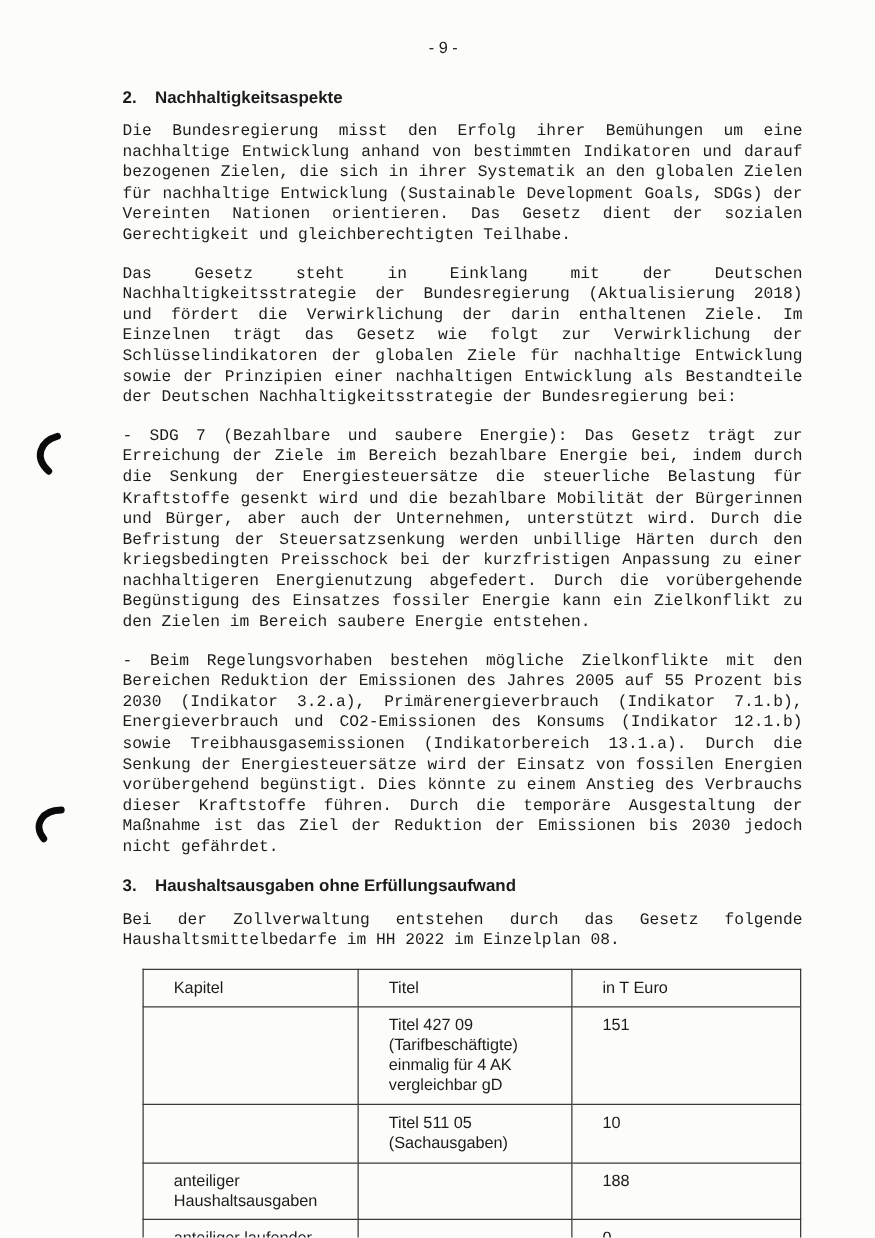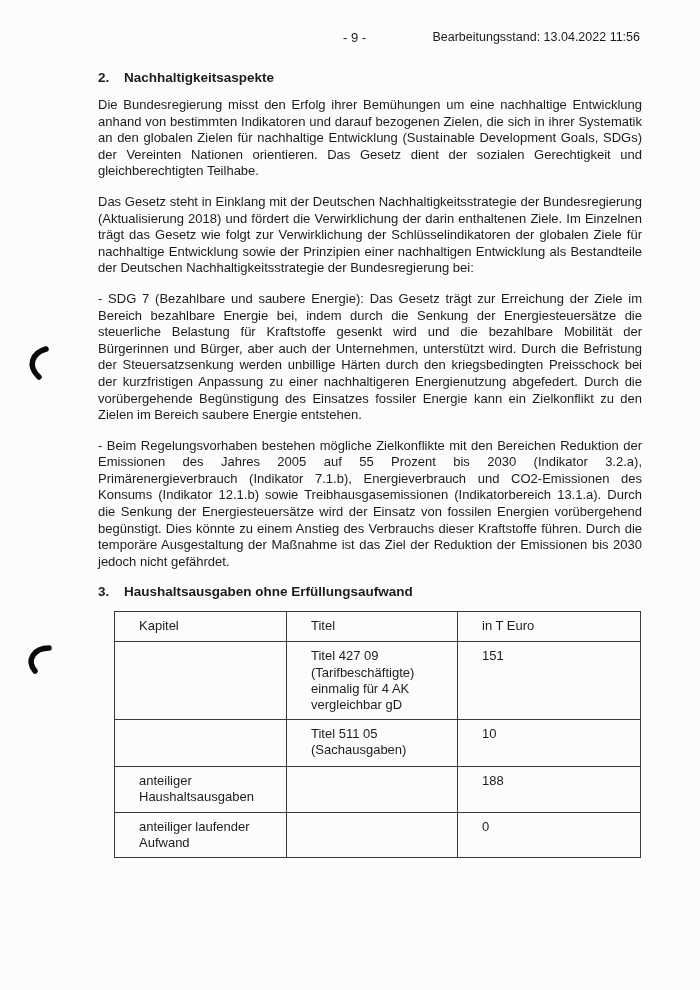--- a/index.html
+++ b/index.html
@@ -12,21 +12,21 @@
   }
   .page{position:relative;width:700px;height:990px;overflow:hidden;background:#fcfcfa;}
   .content{position:absolute;left:98px;top:30px;width:544px;}
   .header-row{position:relative;height:16px;font-size:13px;margin-bottom:24px;}
   .page-number{position:absolute;left:245px;top:0;}
   .edit-status{position:absolute;right:2px;top:0;font-size:12.5px;}
   .section-heading{display:flex;font-weight:bold;font-size:13.5px;margin:2px 0 12px 0;}
   .section-heading .num{width:26px;flex:0 0 26px;}
   p.para{
     font-size:13px;line-height:16.6px;margin:0 0 14px 0;
-    text-align:justify;hyphens:auto;-webkit-hyphens:auto;
+    text-align:justify;hyphens:auto;font-family:Liberation Mono, monospace;-webkit-hyphens:auto;
   }
   table.haushalt{
     border-collapse:collapse;table-layout:fixed;
     margin:4px 0 0 16px;width:527px;
     font-size:13px;line-height:16.2px;
   }
   table.haushalt th,table.haushalt td{
     border:1px solid #3a3a3a;
     padding:6px 24px;
     font-weight:normal;text-align:left;vertical-align:top;
@@ -49,38 +49,38 @@
 
   <svg class="scan-marks" viewBox="0 0 700 990" width="700" height="990">
     <path d="M 46 349 C 32 353, 27 366, 39 377" stroke="#0a0a0a" stroke-width="5.5" fill="none" stroke-linecap="round"></path>
     <path d="M 49 648 C 34 648, 26 660, 35 671" stroke="#0a0a0a" stroke-width="5.5" fill="none" stroke-linecap="round"></path>
   </svg>
 
   <div class="content">
 
     <div class="header-row">
       <span class="page-number">- 9 -</span>
-      <span class="edit-status">Bearbeitungsstand: 13.04.2022  11:56</span>
     </div>
 
     <div class="section-heading">
       <span class="num">2.</span>
       <span>Nachhaltigkeitsaspekte</span>
     </div>
 
     <p class="para">Die Bundesregierung misst den Erfolg ihrer Bemühungen um eine nachhaltige Entwicklung anhand von bestimmten Indikatoren und darauf bezogenen Zielen, die sich in ihrer Systematik an den globalen Zielen für nachhaltige Entwicklung (Sustainable Development Goals, SDGs) der Vereinten Nationen orientieren. Das Gesetz dient der sozialen Gerechtigkeit und gleichberechtigten Teilhabe.</p>
     <p class="para">Das Gesetz steht in Einklang mit der Deutschen Nachhaltigkeitsstrategie der Bundesregierung (Aktualisierung 2018) und fördert die Verwirklichung der darin enthaltenen Ziele. Im Einzelnen trägt das Gesetz wie folgt zur Verwirklichung der Schlüsselindikatoren der globalen Ziele für nachhaltige Entwicklung sowie der Prinzipien einer nachhaltigen Entwicklung als Bestandteile der Deutschen Nachhaltigkeitsstrategie der Bundesregierung bei:</p>
     <p class="para">- SDG 7 (Bezahlbare und saubere Energie): Das Gesetz trägt zur Erreichung der Ziele im Bereich bezahlbare Energie bei, indem durch die Senkung der Energiesteuersätze die steuerliche Belastung für Kraftstoffe gesenkt wird und die bezahlbare Mobilität der Bürgerinnen und Bürger, aber auch der Unternehmen, unterstützt wird. Durch die Befristung der Steuersatzsenkung werden unbillige Härten durch den kriegsbedingten Preisschock bei der kurzfristigen Anpassung zu einer nachhaltigeren Energienutzung abgefedert. Durch die vorübergehende Begünstigung des Einsatzes fossiler Energie kann ein Zielkonflikt zu den Zielen im Bereich saubere Energie entstehen.</p>
     <p class="para">- Beim Regelungsvorhaben bestehen mögliche Zielkonflikte mit den Bereichen Reduktion der Emissionen des Jahres 2005 auf 55 Prozent bis 2030 (Indikator 3.2.a), Primärenergieverbrauch (Indikator 7.1.b), Energieverbrauch und CO2-Emissionen des Konsums (Indikator 12.1.b) sowie Treibhausgasemissionen (Indikatorbereich 13.1.a). Durch die Senkung der Energiesteuersätze wird der Einsatz von fossilen Energien vorübergehend begünstigt. Dies könnte zu einem Anstieg des Verbrauchs dieser Kraftstoffe führen. Durch die temporäre Ausgestaltung der Maßnahme ist das Ziel der Reduktion der Emissionen bis 2030 jedoch nicht gefährdet.</p>
 
     <div class="section-heading">
       <span class="num">3.</span>
       <span>Haushaltsausgaben ohne Erfüllungsaufwand</span>
     </div>
 
+    <p class="para">Bei der Zollverwaltung entstehen durch das Gesetz folgende Haushaltsmittelbedarfe im HH 2022 im Einzelplan 08.</p>
 
     <table class="haushalt">
       <colgroup>
           <col style="width:172px">
           <col style="width:171px">
           <col>
         </colgroup>
       <thead>
         <tr>
           <th>Kapitel</th>

